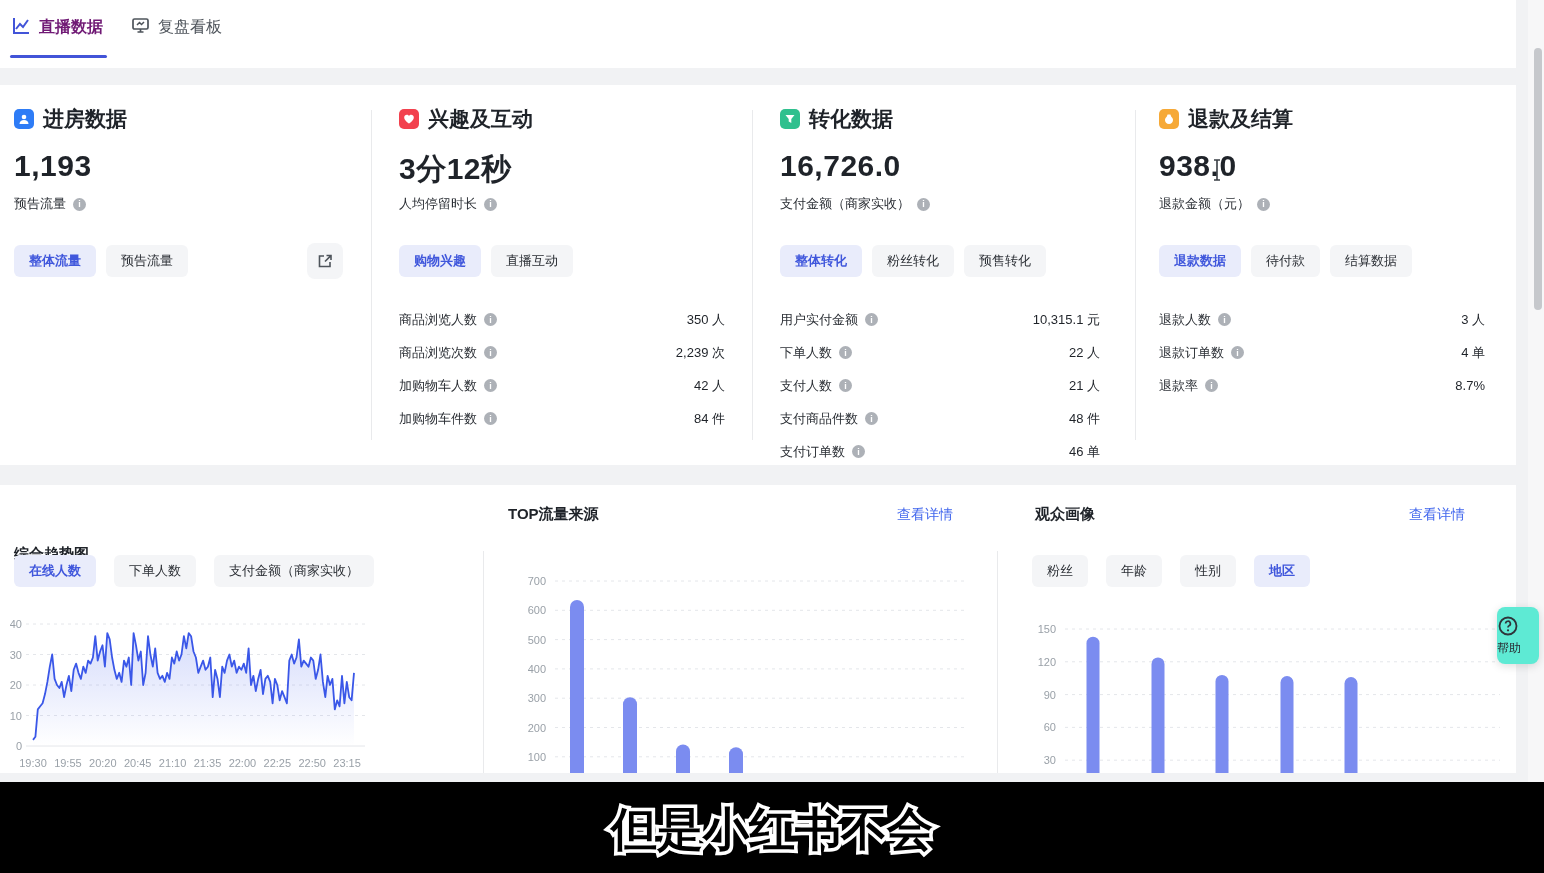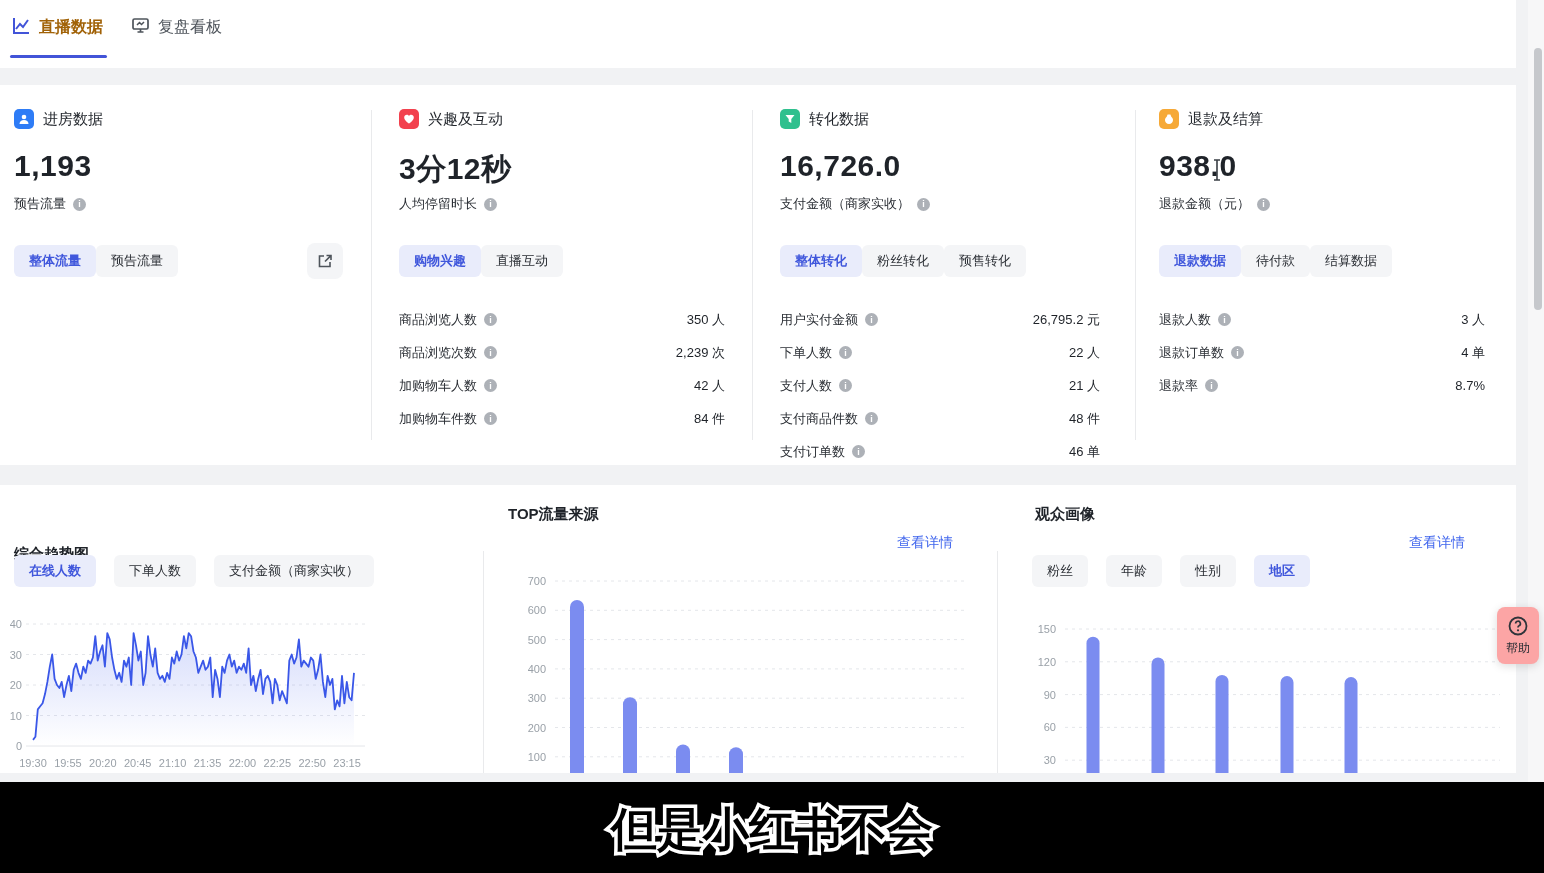--- a/index.html
+++ b/index.html
@@ -6,60 +6,60 @@
   html,body { width:1544px; height:873px; }
   body {
     position:relative; overflow:hidden;
     background:#f1f2f4;
     font-family:"Liberation Sans","DejaVu Sans",sans-serif;
     color:#1f2329;
   }
   
   .tabbar { position:absolute; left:0; top:0; width:1516px; height:68px; background:#fff; }
   .tab { position:absolute; top:16px; display:flex; align-items:center; gap:8px; font-size:16px; cursor:pointer; }
-  .tab-live { left:12px; font-weight:700; color:#a16207; }
+  .tab-live { left:12px; font-weight:700; color:#701a75; }
   .tab-review { left:131px; color:#4e545b; font-weight:400; }
   .tab-underline { position:absolute; left:10px; top:55px; width:97px; height:3px; border-radius:2px; background:#4254d8; }
   
   .panel1 { position:absolute; left:0; top:85px; width:1516px; height:380px; background:#fff; }
   .panel2 { position:absolute; left:0; top:485px; width:1516px; height:288px; background:#fff; }
   .vdiv { position:absolute; width:1px; background:#e9eaec; }
   
   .col { position:absolute; top:0; height:380px; padding-top:24px; }
   .col1 { left:0;    width:371px; padding-left:14px; padding-right:28px; }
   .col2 { left:371px; width:381px; padding-left:28px; padding-right:27px; }
   .col3 { left:752px; width:383px; padding-left:28px; padding-right:35px; }
   .col4 { left:1135px; width:381px; padding-left:24px; padding-right:31px; }
   .card-head { display:flex; align-items:center; gap:9px; height:20px; }
   .card-icon { width:20px; height:20px; border-radius:5px; display:inline-flex; align-items:center; justify-content:center; flex:0 0 auto; }
-  .card-title { font-size:15px; font-weight:400; }
+  .card-title { font-size:21px; font-weight:700; }
   .big { margin-top:20px; font-size:30px; font-weight:700; letter-spacing:0.5px; height:38px; position:relative; }
   .sub { margin-top:8px; display:flex; align-items:center; gap:7px; font-size:13px; color:#2a2e34; }
   .info { width:13px; height:13px; border-radius:50%; background:#adb1b7; color:#fff; font-size:9px; font-style:normal;
           display:inline-flex; align-items:center; justify-content:center; font-weight:700; flex:0 0 auto; }
   .info::before { content:"i"; }
-  .chips { margin-top:30px; display:flex; align-items:center; height:36px; }
+  .chips { margin-top:30px; display:flex; align-items:center; gap:10px; height:36px; }
   .chip { height:32px; padding:0 15px; border:none; border-radius:6px; background:#f4f5f7; color:#2a2e34;
           font-size:13px; font-family:inherit; cursor:pointer; white-space:nowrap; }
   .chip.active { background:#e9ecfb; color:#4057dc; font-weight:700; }
   .iconbtn { margin-left:auto; width:36px; height:36px; border:none; border-radius:8px; background:#f4f5f7;
              display:flex; align-items:center; justify-content:center; cursor:pointer; }
   .mrows { margin-top:24px; }
   .mrow { height:33px; display:flex; align-items:center; justify-content:space-between; }
   .mlabel { display:flex; align-items:center; gap:7px; font-size:13px; color:#2a2e34; }
   .mval { font-size:13px; color:#1f2329; }
   
   .sec-title { position:absolute; font-size:15px; font-weight:700; }
-  .detail-link { position:absolute; font-size:14px; color:#4267ed; cursor:pointer;margin-top:28px; }
+  .detail-link { position:absolute; font-size:14px; color:#4267ed; cursor:pointer; }
   .chips-row { position:absolute; display:flex; gap:18px; }
   .chartbox { position:absolute; }
   .chartbox svg { display:block; overflow:hidden; }
   
-  .help-btn { position:absolute; left:1497px; top:607px; width:42px; height:57px; background:#fca5a5; border-radius:8px;
-              box-shadow:0 2px 10px rgba(0,0,0,.14); display:flex; flex-direction:column; align-items:center;
+  .help-btn { position:absolute; left:1497px; top:607px; width:42px; height:57px; background:#5eead4; border-radius:8px;
+              box-shadow:0 2px 10px rgba(0,0,0,.14); display:flex; flex-direction:column; 
               justify-content:center; gap:3px; cursor:pointer; z-index:5; }
   .help-btn span { font-size:12px; color:#2a2e34; }
   
   .scroll-track { position:absolute; left:1528px; top:0; width:16px; height:782px; background:#f7f7f8; }
   .scroll-thumb { position:absolute; left:1534px; top:48px; width:8px; height:262px; background:#c6c8cc; border-radius:4px; }
   
   .subtitle-bar { position:absolute; left:0; top:782px; width:1544px; height:91px; background:#000; z-index:6; }
   
   .ibeam { position:absolute; left:52px; top:6px; }
 </style>
@@ -189,21 +189,21 @@
       <button class="chip active">整体转化</button>
       <button class="chip">粉丝转化</button>
       <button class="chip">预售转化</button>
     </div>
     <div class="mrows">
       <div class="mrow">
         <span class="mlabel">
             <span>用户实付金额</span>
             <i class="info"></i>
           </span>
-        <span class="mval">26,795.2 元</span>
+        <span class="mval">10,315.1 元</span>
       </div>
       <div class="mrow">
         <span class="mlabel">
             <span>下单人数</span>
             <i class="info"></i>
           </span>
         <span class="mval">22 人</span>
       </div>
       <div class="mrow">
         <span class="mlabel">

